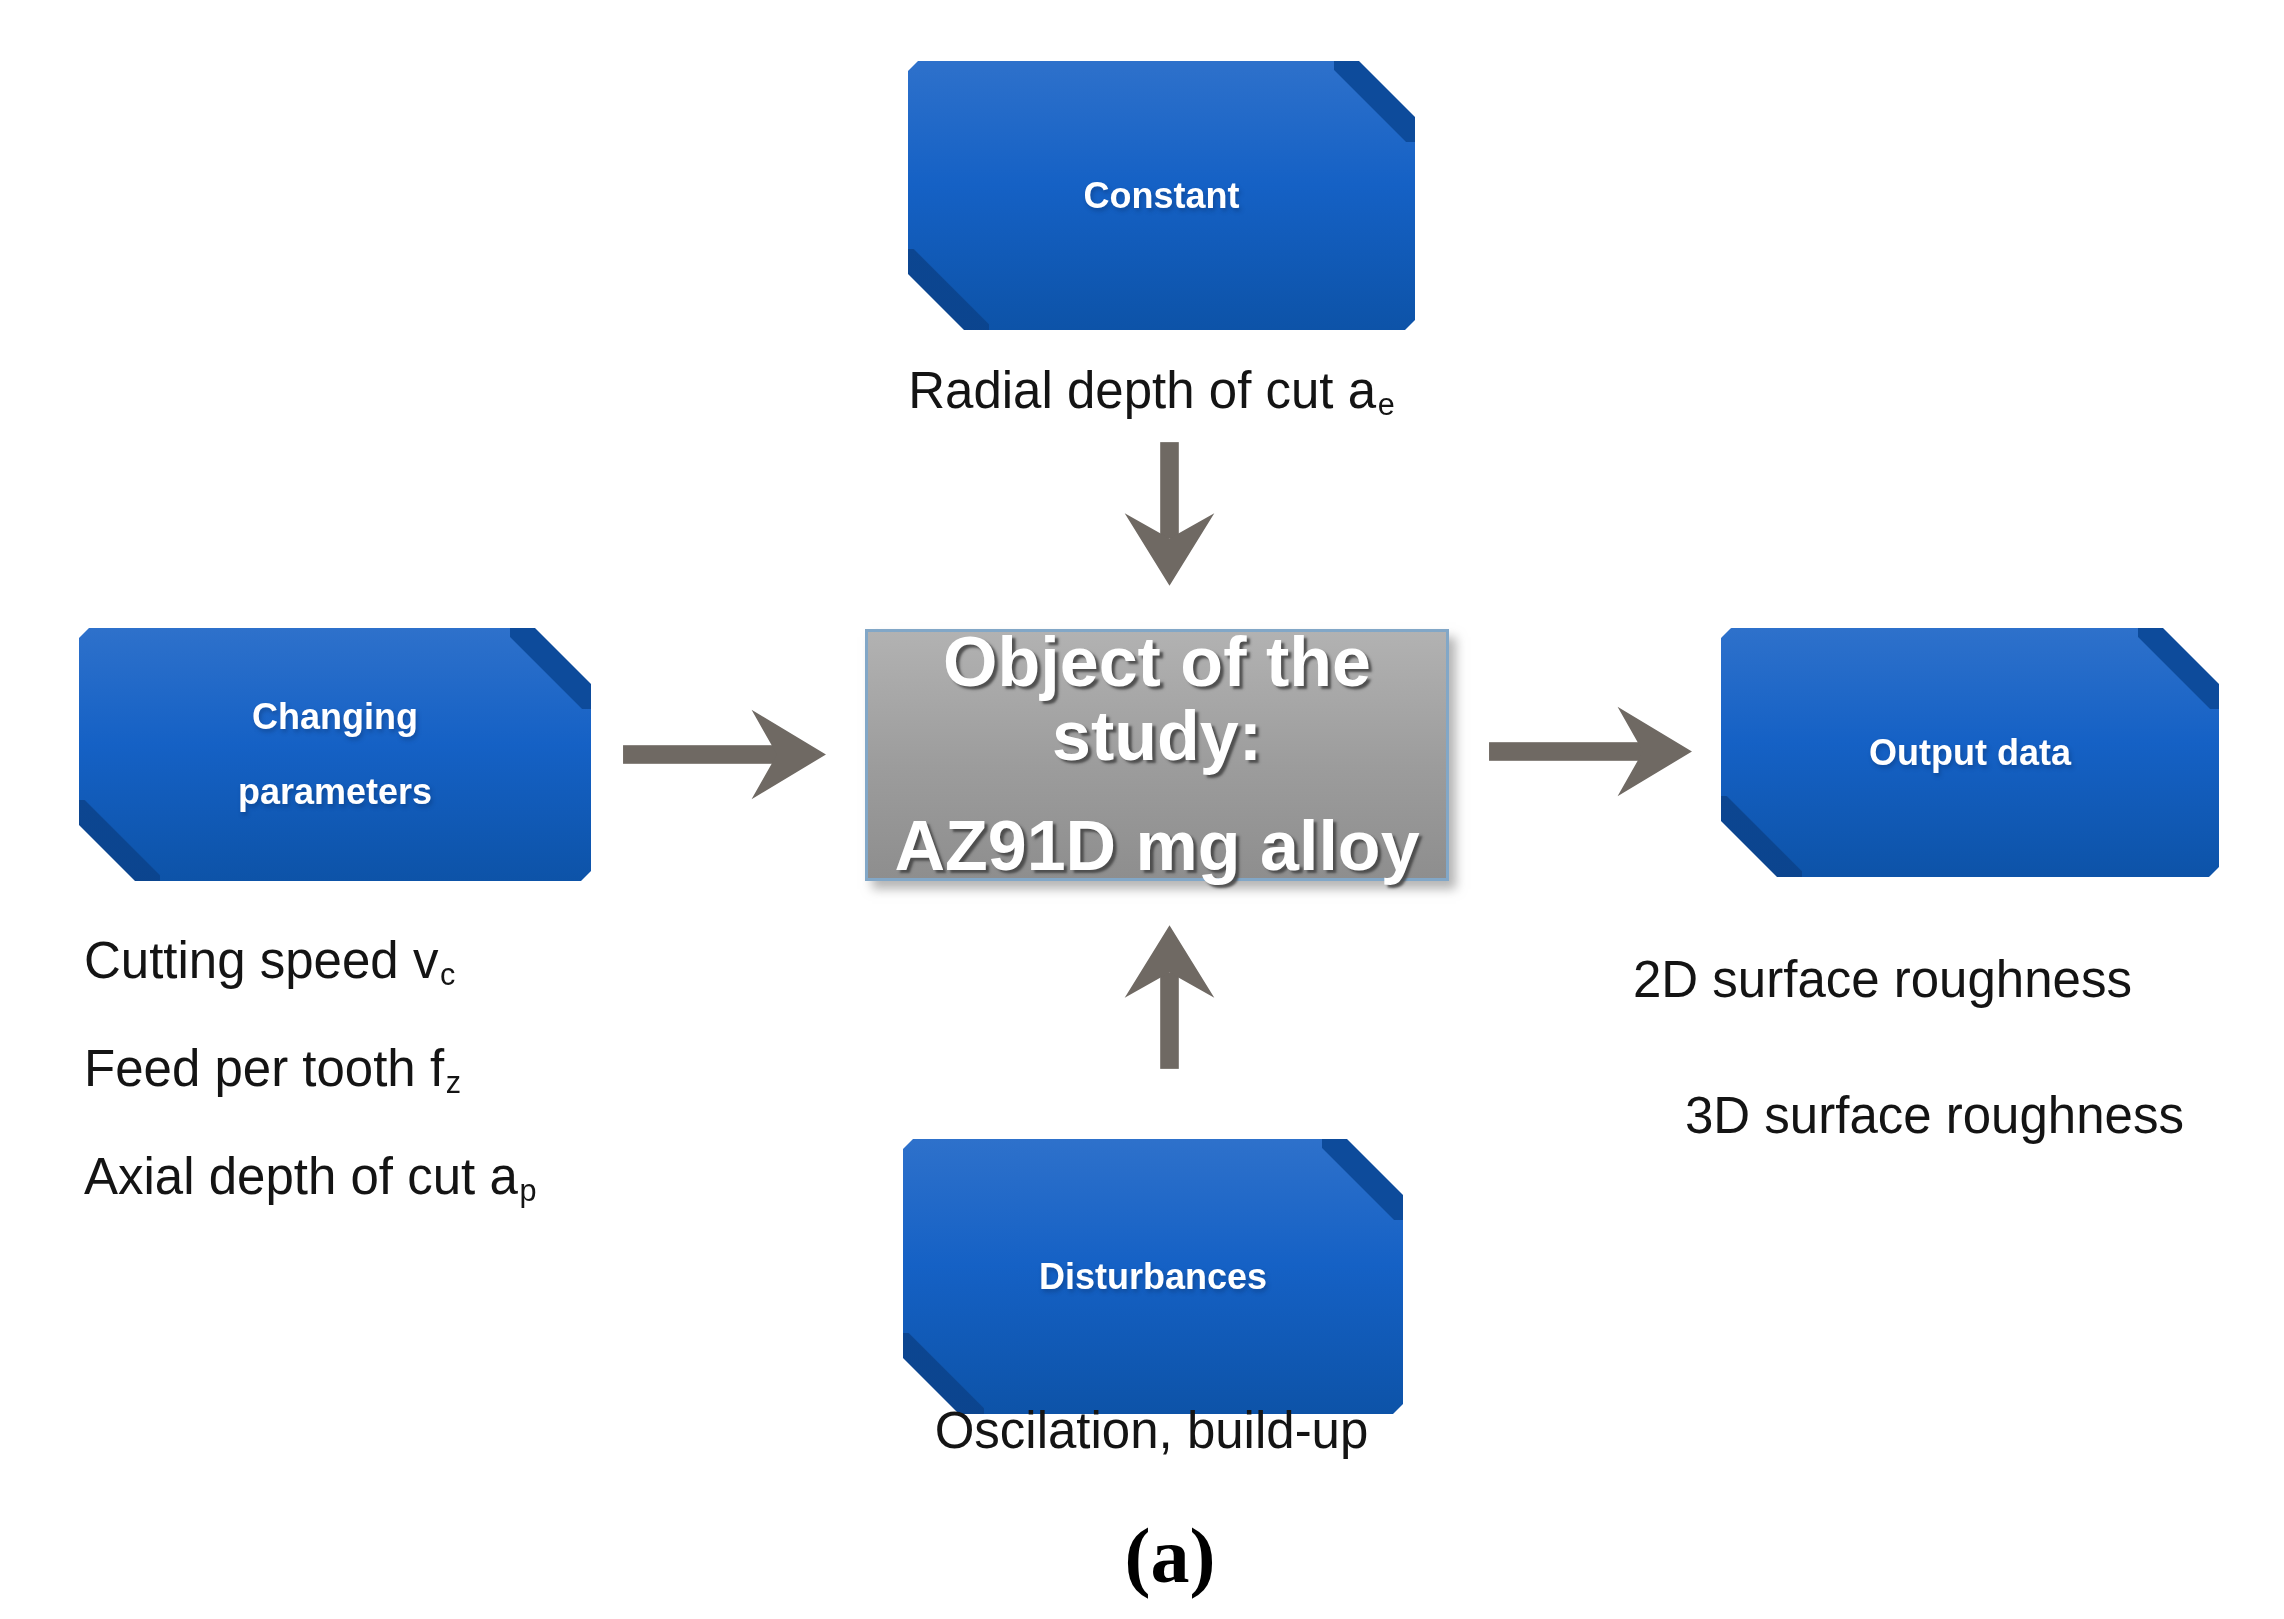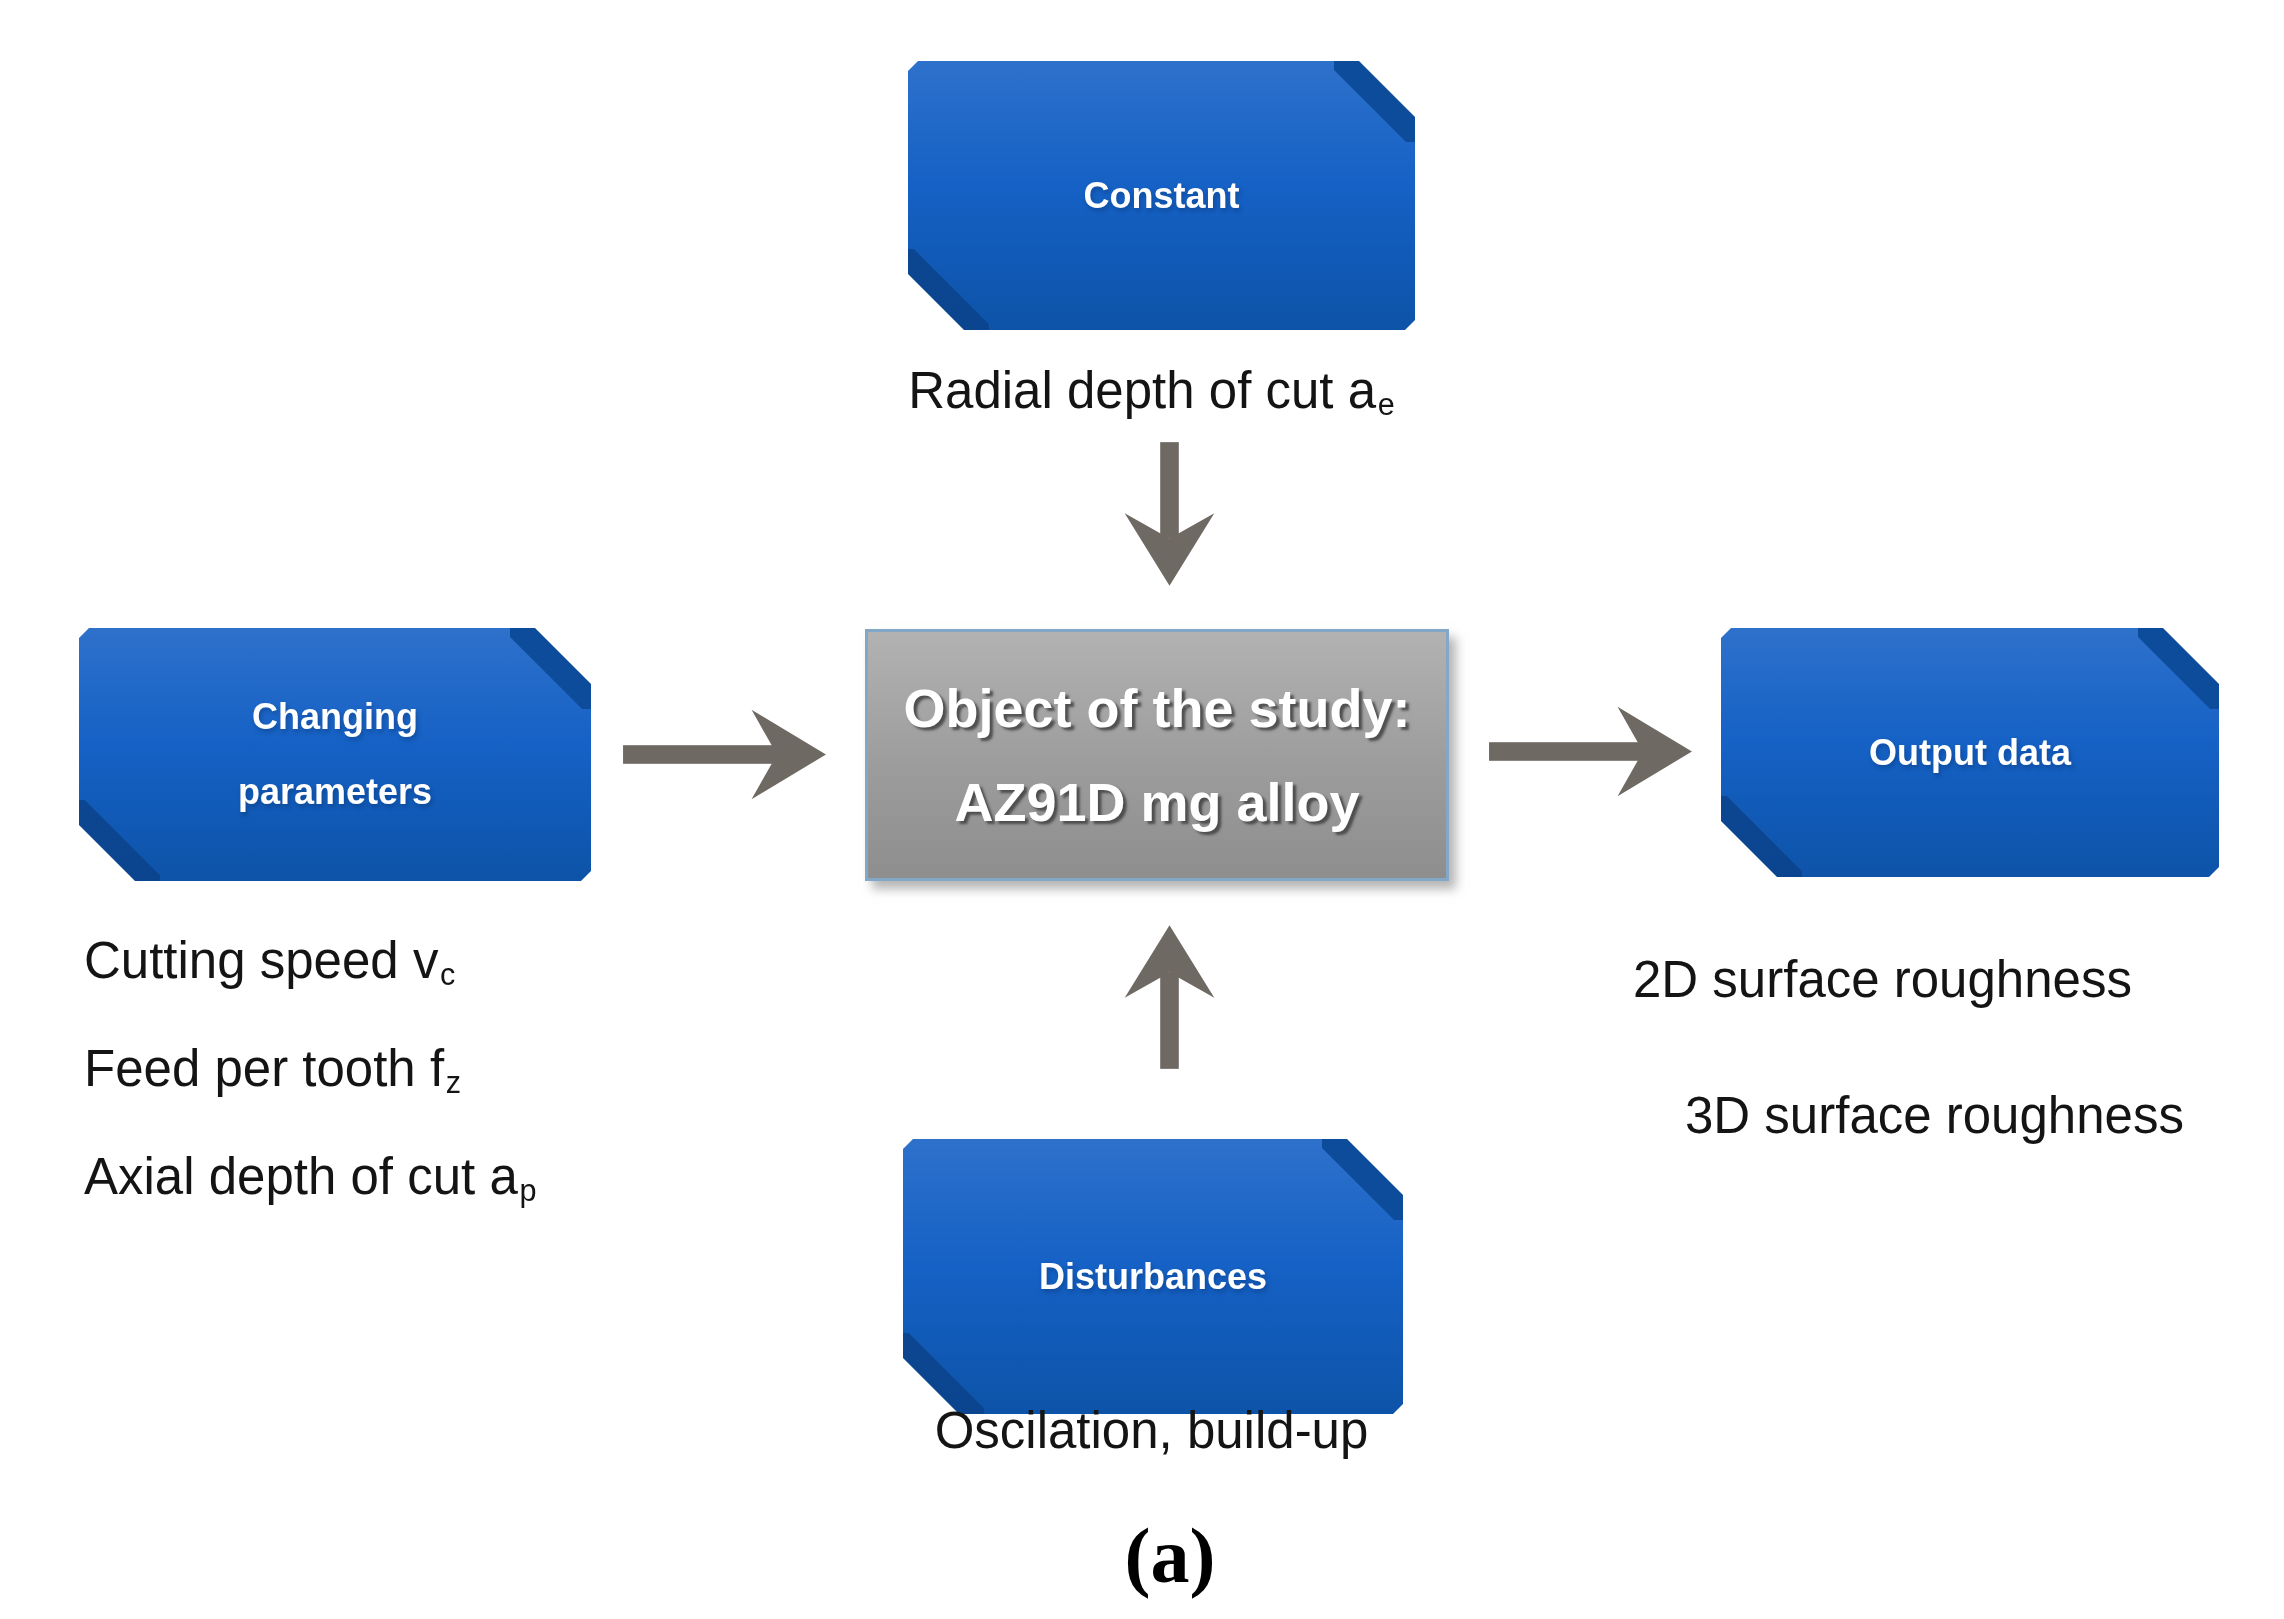--- a/index.html
+++ b/index.html
@@ -30,21 +30,21 @@
   }
   .blue .title-line{text-shadow:1.7px 2.5px 4.2px rgba(8,40,90,0.35);position:relative;}
 
   
   .gray-node{
     position:absolute;box-sizing:border-box;
     background:linear-gradient(180deg,#B2B2B2 0%,#9C9C9C 55%,#8E8E8E 100%);
     border:3.4px solid #82A7C7;
     box-shadow:6.8px 8.4px 10px rgba(120,120,120,0.55);
     display:flex;flex-direction:column;align-items:center;justify-content:center;
-    row-gap:37px;color:#fff;font-weight:700;font-size:54px;text-align:center;line-height:1.05;
+    row-gap:37px;color:#fff;font-weight:700;font-size:70px;text-align:center;line-height:1.05;
   }
   .gray-node .title-line{text-shadow:3.4px 3.4px 2.5px rgba(70,70,70,0.9);}
 
   
   .label{
     position:absolute;color:#141414;font-size:51px;line-height:1.1;white-space:nowrap;
   }
   .centered{text-align:center;}
   .sub{font-size:0.60em;position:relative;top:0.24em;margin-left:1.7px;}
 

